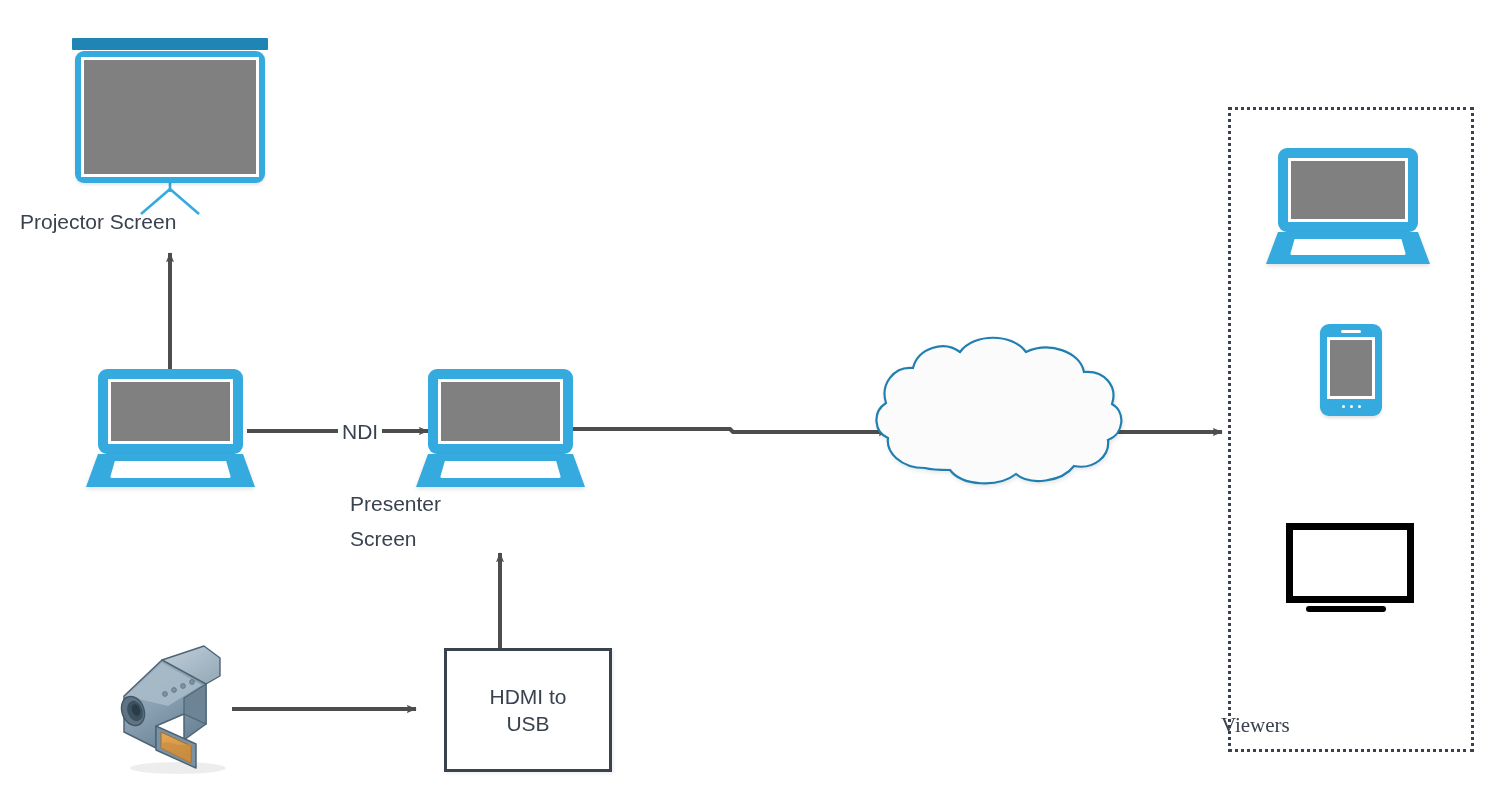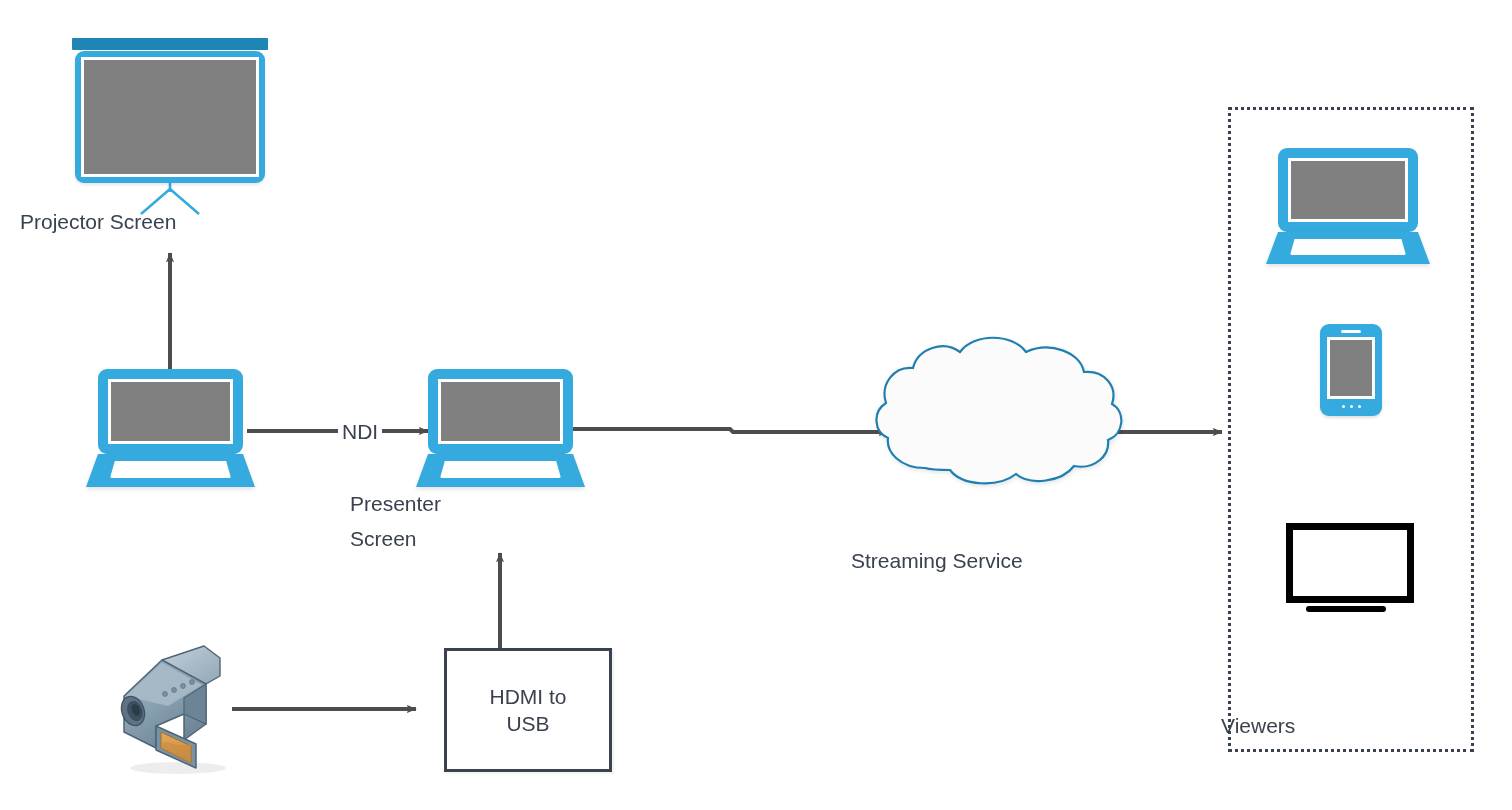--- a/index.html
+++ b/index.html
@@ -244,21 +244,20 @@
       <div class="screen" style="left:10px; top:10px; width:125px; height:65px;"></div>
     </div>
     <div class="base" style="top:85px; border-width:0 0 33px 0; border-bottom-color:#35AADF; width:100%; left:-12px; box-sizing:content-box; height:0;
                 border-left:12px solid transparent; border-right:12px solid transparent;"></div>
     <div class="keys" style="left:12px; top:92px; width:121px; height:17px;
          clip-path: polygon(4% 0%, 96% 0%, 100% 100%, 0% 100%);"></div>
   </div>
   <div class="label" style="left:350px; top:491px; width:300px;">Presenter</div>
   <div class="label" style="left:350px; top:526px; width:300px;">Screen</div>
 
-  <div class="label" style="left:851px; top:548px; width:300px;">Streaming Service</div>
 
   <div class="rect-node" style="left:416px; top:648px; width:168px; height:124px;">
     <div>
       <div>HDMI to</div>
       <div>USB</div>
     </div>
   </div>
 
   <div class="abs" style="left:112px; top:640px; width:124px; height:136px;">
     <svg width="124" height="136" viewBox="0 0 124 136">
@@ -326,15 +325,15 @@
     <div class="t-dot" style="left:22px; top:81px;"></div>
     <div class="t-dot" style="left:30px; top:81px;"></div>
     <div class="t-dot" style="left:38px; top:81px;"></div>
   </div>
 
   <div class="abs" style="left:1286px; top:523px; width:128px; height:90px;">
     <div class="tv-frame" style="left:0; top:0; width:128px; height:80px;"></div>
     <div class="tv-stand" style="left:20px; top:83px; width:80px; height:6px;"></div>
   </div>
 
-  <div class="label" style="left:1221px; top:713px; width:260px;">Viewers</div>
+  <div class="label" style="left:1221px; top:713px; width:260px;font-family:Liberation Serif, serif;">Viewers</div>
 
 </div>
 
 </body></html>

